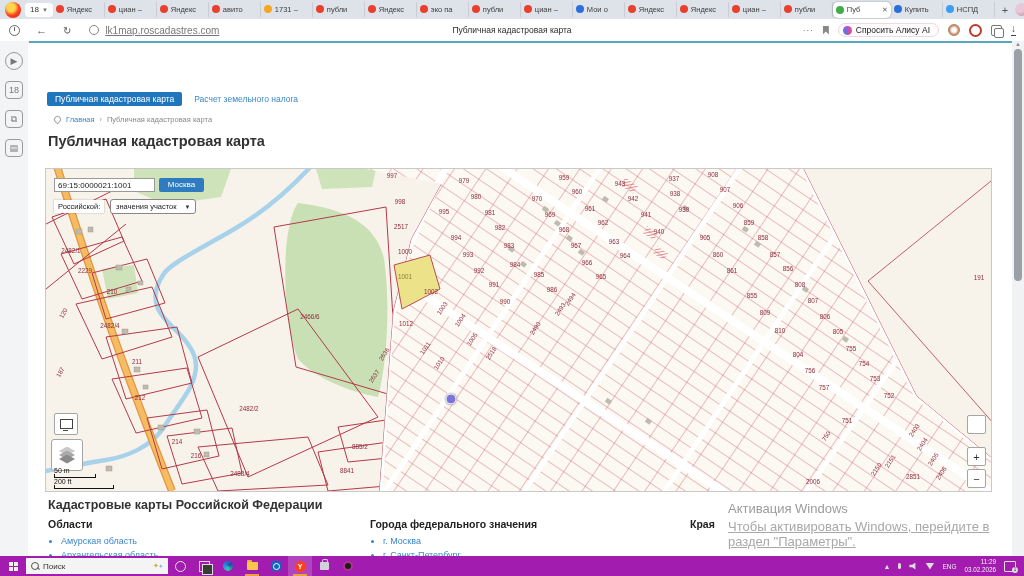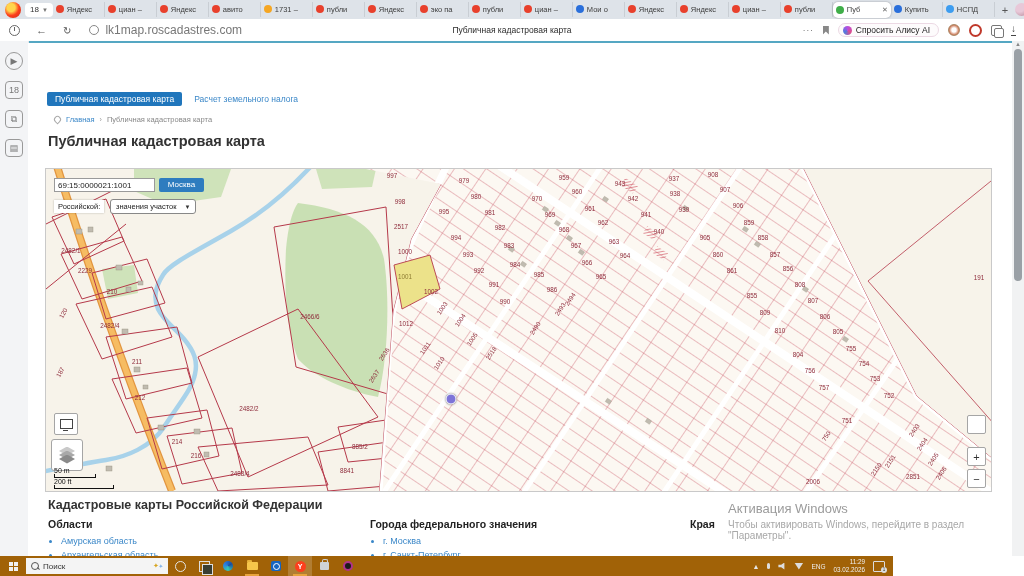--- a/index.html
+++ b/index.html
@@ -25,21 +25,21 @@
   .avatar{width:13px;height:13px;border-radius:50%;
           background:radial-gradient(circle at 35% 30%,#e8c8d8 0 40%,#b88898 100%);}
   
   .addrbar{position:absolute;top:19px;left:0;width:1024px;height:22px;background:#fff;
            display:flex;align-items:center;}
   .histclock{width:9px;height:9px;border:1px solid #666;border-radius:50%;margin:0 8px 0 9px;position:relative;}
   .histclock::after{content:"";position:absolute;left:4px;top:1px;width:1px;height:4px;background:#666;}
   .navarrow{font-size:11px;color:#555;margin:0 8px;}
   .reload{font-size:10px;color:#555;margin:0 8px;}
   .sitecircle{width:8px;height:8px;border:1px solid #888;border-radius:50%;margin:0 6px 0 10px;}
-  .url{font-size:12px;color:#777;}
+  .url{font-size:10px;color:#777;text-decoration:underline;}
   .centertitle{position:absolute;left:50%;transform:translateX(-50%);font-size:8.5px;color:#2b2b2b;}
   .addrtools{margin-left:auto;display:flex;align-items:center;gap:9px;padding-right:8px;}
   .dots{font-size:8px;color:#666;letter-spacing:1px;}
   .bkmk{width:6px;height:9px;background:#888;
         clip-path:polygon(0 0,100% 0,100% 100%,50% 68%,0 100%);}
   .alice{display:flex;align-items:center;gap:4px;border:1px solid #ecd9e4;border-radius:10px;
          padding:1px 8px 1px 4px;font-size:8.5px;color:#222;background:#fdfbfc;}
   .aliceic{width:9px;height:9px;border-radius:50%;
            background:conic-gradient(#b84de0,#e04d8a,#4d7de0,#b84de0);}
   .extic1{width:10px;height:10px;border-radius:50%;background:radial-gradient(circle,#fff 30%,#c75 70%);border:1px solid #a86;}
@@ -100,23 +100,23 @@
   
   .dirhead{position:absolute;left:20px;top:455px;font-size:12.5px;font-weight:bold;color:#333;}
   .dircols{position:absolute;left:20px;top:475px;width:950px;height:38px;}
   .dir-col{position:absolute;top:0;width:300px;}
   .dir-title{font-size:10.5px;font-weight:bold;color:#222;margin-bottom:6px;}
   .dir-col ul{margin:0;padding-left:13px;}
   .dir-col li{font-size:9px;color:#3a87c8;margin-bottom:4px;}
   .dir-col a{color:#3a87c8;text-decoration:none;}
   .wmark{position:absolute;left:700px;top:458px;width:284px;color:#9b9b9b;}
   .wmark .l1{font-size:13px;}
-  .wmark .l2{font-size:10px;color:#a8a8a8;margin-top:3px;}
+  .wmark .l2{font-size:13px;color:#a8a8a8;margin-top:3px;text-decoration:underline;}
   
-  .taskbar{position:absolute;bottom:0;left:0;width:893px;height:20px;background:#a16207;
+  .taskbar{position:absolute;bottom:0;left:0;width:1024px;height:20px;background:#a21caf;
            display:flex;align-items:center;color:#ddd;margin-top:29px;}
   .tstart{width:26px;height:20px;display:flex;align-items:center;justify-content:center;}
   .winlogo{width:9px;height:9px;display:grid;grid-template-columns:1fr 1fr;grid-template-rows:1fr 1fr;gap:1px;}
   .winlogo i{background:#f0f0f0;display:block;}
   .tsearch{width:132px;height:16px;background:#f4f4f4;display:flex;align-items:center;gap:4px;
            padding:0 5px;color:#333;font-size:8px;}
   .mag{width:6px;height:6px;border:1px solid #555;border-radius:50%;position:relative;flex:none;}
   .mag::after{content:"";position:absolute;left:5px;top:5px;width:3px;height:1px;background:#555;transform:rotate(45deg);}
   .spark{margin-left:auto;font-size:7px;color:#d6a41f;}
   .spark b{color:#7db0e8;font-size:5px;}

